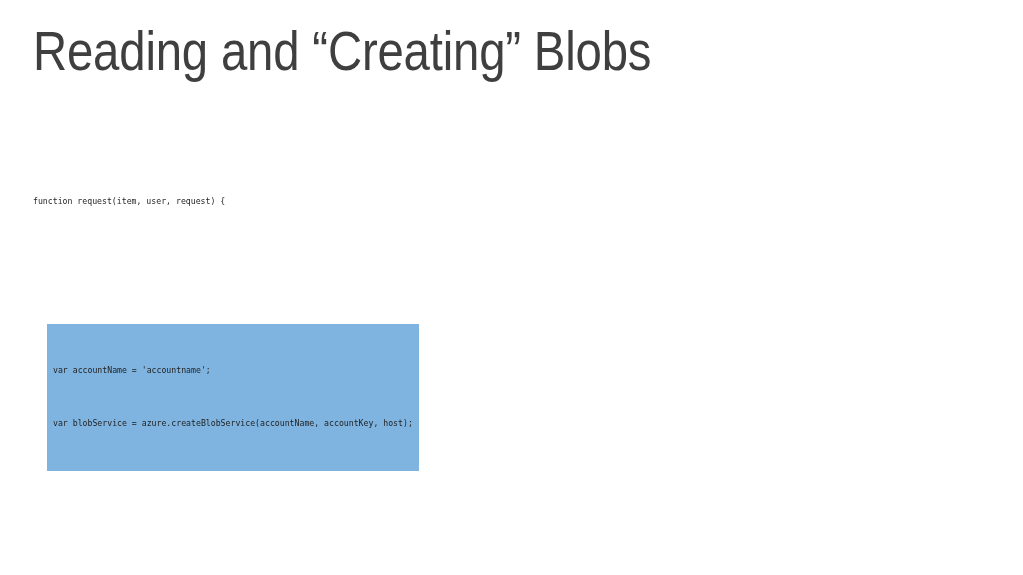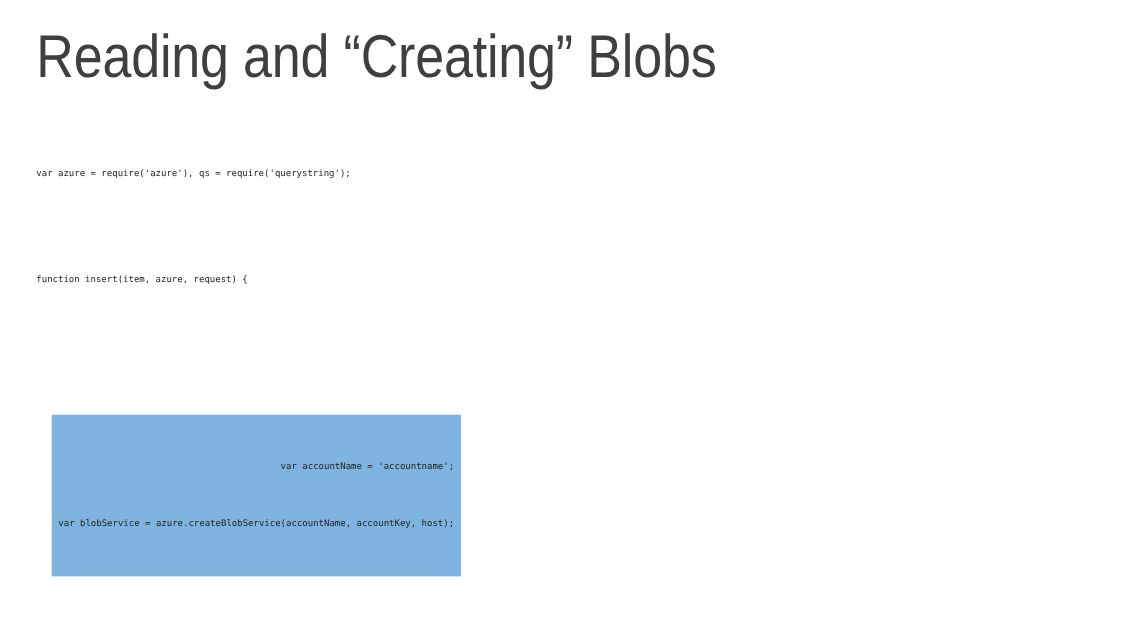--- a/index.html
+++ b/index.html
@@ -51,37 +51,35 @@
   .blk {
     display: block;
     margin-left: 14px;
     padding: 3px 4px 4px 4px;
     box-sizing: content-box;
     width: max-content;
   }
   .blk .code-line {
     padding-left: 2px;
     padding-right: 2px;
-    text-align: right;
   }
   .gap-sm { height: 9px; }
   .blk-blue   { background: #7fb4e0; }
 </style>
 </head>
 <body>
 
 <div class="slide">
 
   <div class="slide-title">Reading and “Creating” Blobs</div>
 
   <div class="code-body">
 
-    <div class="code-line">var azure = require('azure'), qs = require('querystring');</div>
     <div class="gap-sm"></div>
-    <div class="code-line">function insert(item, azure, request) {</div>
+    <div class="code-line">function request(item, user, request) {</div>
 
     <div class="gap-sm"></div>
 
     <div class="blk blk-blue">
       <div class="code-line">var accountName = 'accountname';</div>
       <div class="code-line">var blobService = azure.createBlobService(accountName, accountKey, host);</div>
     </div>
 
     
 

